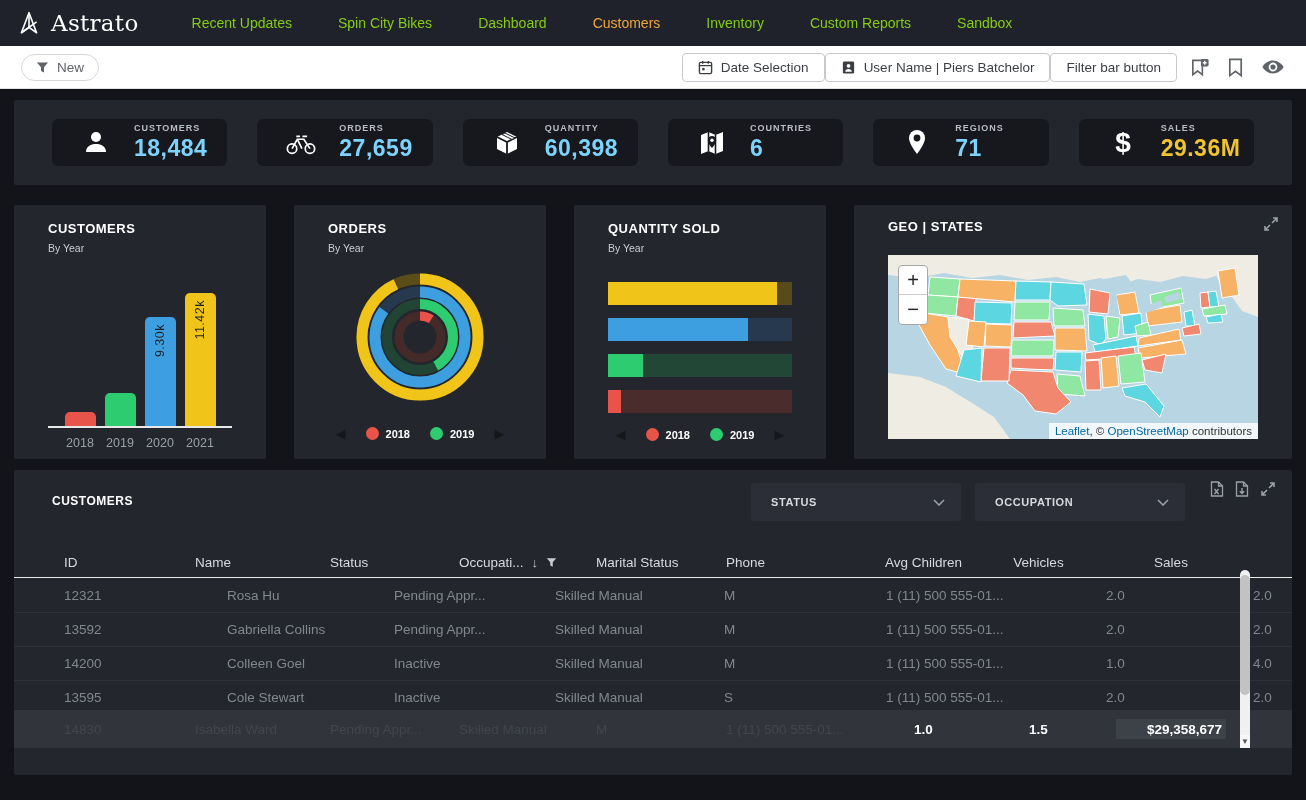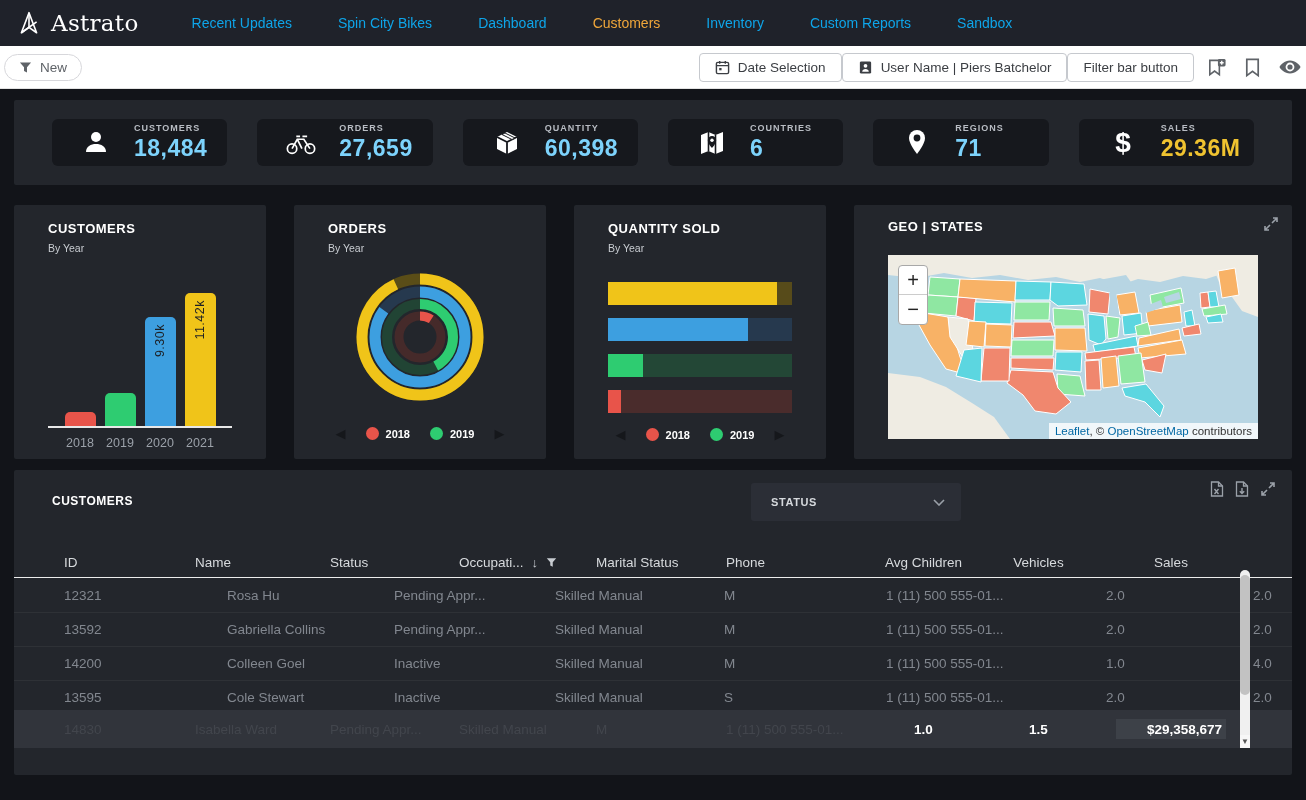--- a/index.html
+++ b/index.html
@@ -5,25 +5,25 @@
   * { box-sizing: border-box; margin: 0; padding: 0; }
   html,body { width:1306px; height:800px; overflow:hidden; }
   body { background:#121419; font-family:"Liberation Sans",sans-serif; }
 
   
   .topnav { height:46px; background:#1f222a; display:flex; padding:0 16px; }
   .brand { display:flex; align-items:center; gap:9px; }
   .brand-logo { width:26px; height:26px; }
   .brand-name { color:#fff; font-family:"DejaVu Serif",serif; font-size:23px; letter-spacing:.3px; }
   .nav-items { display:flex; margin-left:30px; }
-  .nav-item { color:#0ea5e9; font-size:14px; padding:0 23px; line-height:46px; cursor:pointer; text-decoration:none; }
+  .nav-item { color:#84cc16; font-size:14px; padding:0 23px; line-height:46px; cursor:pointer; text-decoration:none; }
   .nav-item.active { color:#efa63a; }
 
   
-  .toolbar { height:43px; background:#ffffff; display:flex; align-items:center; padding:0 4px; border-bottom:1px solid #e3e3e3; }
+  .toolbar { height:43px; background:#ffffff; display:flex; align-items:center; padding:0 21px; border-bottom:1px solid #e3e3e3; }
   .pill-btn { display:flex; align-items:center; gap:8px; border:1px solid #d7d7db; border-radius:15px; height:27px; padding:0 14px; color:#5f6368; font-size:13.5px; background:#fff; cursor:pointer; }
   .tb-right { margin-left:auto; display:flex; align-items:center; }
   .tb-btn { display:flex; align-items:center; gap:8px; border:1px solid #c6c9ce; border-radius:4px; height:29px; padding:0 15px; font-size:13.5px; color:#3b3e43; background:#fff; cursor:pointer; white-space:nowrap; }
   .tb-icons { display:flex; align-items:center; gap:16px; margin-left:12px; }
   .tb-icons svg { display:block; cursor:pointer; }
 
   
   .kpi-strip { margin:11px 14px 0; background:#23262d; padding:19px 38px; display:flex; gap:30px; }
   .kpi-card { flex:1; background:#16181d; border-radius:6px; height:47px; display:flex; align-items:center; padding:0 0 0 28px; gap:22px; }
   .kpi-icon { width:32px; height:32px; flex:0 0 32px; display:flex; align-items:center; justify-content:center; }
@@ -403,20 +403,26 @@
 
 <div class="panel table-panel">
   <div class="tbl-title">CUSTOMERS</div>
 
   <div class="dropdown dd-status">
     <span class="dd-label">STATUS</span>
     <svg width="12" height="7" viewBox="0 0 12 7" fill="none" stroke="#9aa0a8" stroke-width="1.6">
         <path d="M1 1l5 5 5-5"></path>
       </svg>
   </div>
+  <div class="dropdown dd-occupation">
+    <span class="dd-label">OCCUPATION</span>
+    <svg width="12" height="7" viewBox="0 0 12 7" fill="none" stroke="#9aa0a8" stroke-width="1.6">
+        <path d="M1 1l5 5 5-5"></path>
+      </svg>
+  </div>
 
   <div class="tbl-export">
     <svg width="14" height="16" viewBox="0 0 14 16" fill="none" stroke="#9ba1a9" stroke-width="1.3">
         <path d="M1.5 1h7l4 4v10h-11Z"></path>
         <path d="M8.5 1v4h4"></path>
         <path d="M4.5 8l4 5M8.5 8l-4 5" stroke-width="1.4"></path>
       </svg>
     <svg width="14" height="16" viewBox="0 0 14 16" fill="none" stroke="#9ba1a9" stroke-width="1.3">
         <path d="M1.5 1h7l4 4v10h-11Z"></path>
         <path d="M8.5 1v4h4"></path>

